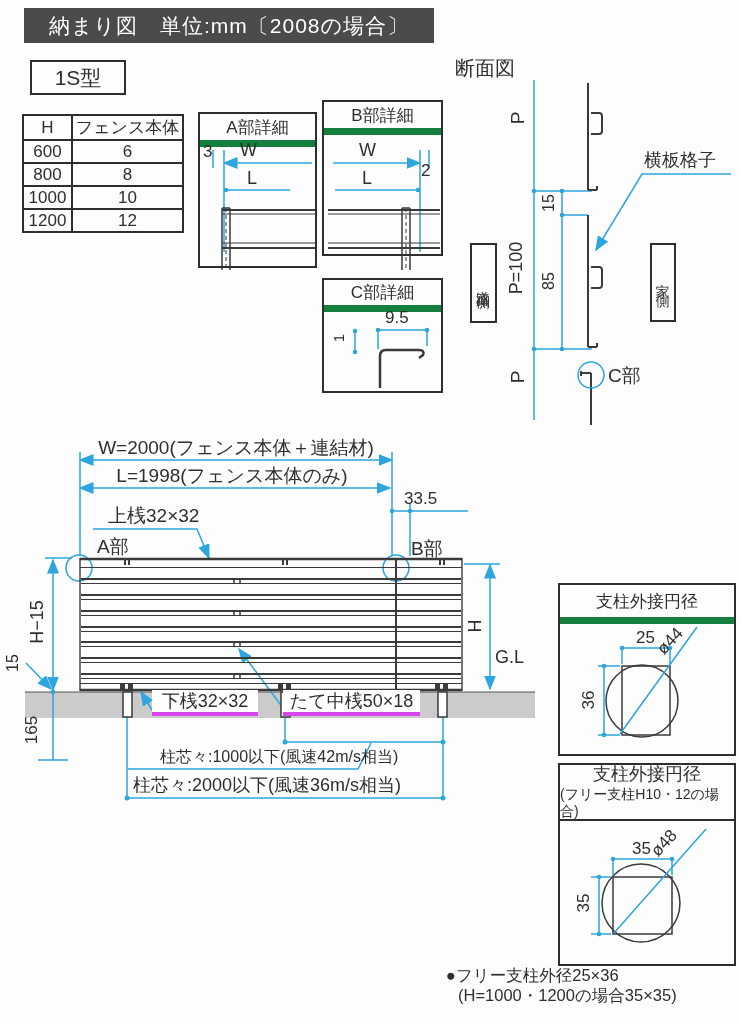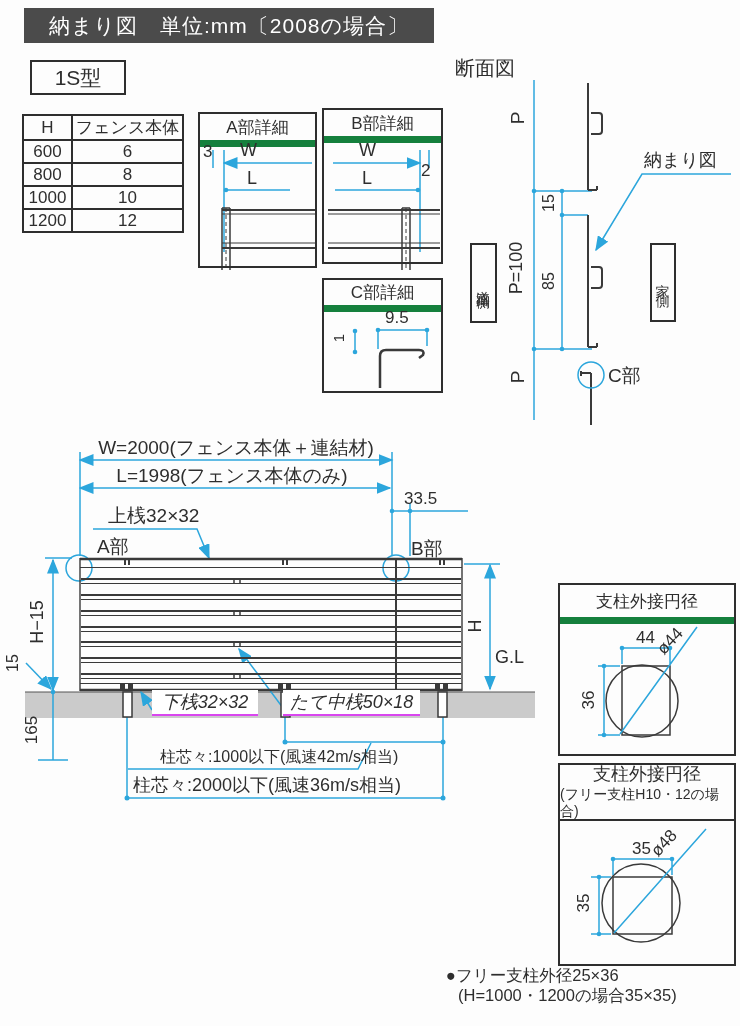--- a/index.html
+++ b/index.html
@@ -15,21 +15,21 @@
   .vtxt{writing-mode:vertical-rl;text-orientation:upright;line-height:1;}
   #hdr{position:absolute;left:24px;top:8px;width:410px;height:35px;background:#4b4b4b;color:#fff;
        display:flex;align-items:center;justify-content:center;font-size:21px;letter-spacing:1px;}
   #badge{position:absolute;left:30px;top:60px;width:96px;height:35px;border:2px solid #2e2e2e;box-sizing:border-box;
        display:flex;align-items:center;justify-content:center;font-size:21px;}
   table.spec{position:absolute;left:22px;top:114px;border-collapse:collapse;background:transparent;}
   table.spec td{border:2px solid #2e2e2e;text-align:center;padding:0;height:21px;font-size:17px;}
   table.spec td.c1{width:47px;}
   table.spec td.c2{width:109px;}
   td.h2{font-size:14px;}
-  .wlab{background:#fff;display:flex;align-items:center;justify-content:center;border-bottom:2px solid #d946ef;box-sizing:border-box;font-style:italic;}
+  .wlab{background:#fff;display:flex;align-items:center;justify-content:center;border-bottom:4px solid #d946ef;box-sizing:border-box;}
 </style>
 </head>
 <body>
 
 <div id="page">
 
 <svg id="linework" width="740" height="1026" viewBox="0 0 740 1026">
   <defs>
     <marker id="ar" markerWidth="10" markerHeight="8" refX="9" refY="4" orient="auto-start-reverse">
       <path d="M0,0 L10,4 L0,8 z" fill="#2CA6DC"></path>
@@ -214,40 +214,40 @@
   </tbody>
 </table>
 
 <div class="box" style="left:198px;top:112px;width:119px;height:156px;">
   <div class="boxhead" style="height:26px;font-size:17px;">A部詳細</div>
 </div>
 <div class="lbl" style="left:203px;top:143px;font-size:17px;">3</div>
 <div class="lbl" style="left:240px;top:141px;font-size:18px;">W</div>
 <div class="lbl" style="left:247px;top:169px;font-size:18px;">L</div>
 
-<div class="box" style="left:322px;top:108px;width:121px;height:156px;">
+<div class="box" style="left:322px;top:100px;width:121px;height:156px;">
   <div class="boxhead" style="height:26px;font-size:17px;">B部詳細</div>
 </div>
 <div class="lbl" style="left:359px;top:141px;font-size:18px;">W</div>
 <div class="lbl" style="left:362px;top:169px;font-size:18px;">L</div>
 <div class="lbl" style="left:421px;top:162px;font-size:17px;">2</div>
 
 <div class="box" style="left:322px;top:278px;width:121px;height:115px;">
   <div class="boxhead" style="height:25px;font-size:17px;">C部詳細</div>
 </div>
 <div class="lbl" style="left:385px;top:309px;font-size:17px;">9.5</div>
 <div class="rot" style="left:338px;top:338px;font-size:15px;">1</div>
 
 <div class="lbl" style="left:455px;top:58px;font-size:20px;">断面図</div>
 <div class="rot" style="left:517px;top:118px;font-size:19px;">P</div>
 <div class="rot" style="left:549px;top:203px;font-size:16px;">15</div>
 <div class="rot" style="left:516px;top:268px;font-size:18px;">P=100</div>
 <div class="rot" style="left:549px;top:281px;font-size:16px;">85</div>
 <div class="rot" style="left:517px;top:377px;font-size:19px;">P</div>
-<div class="lbl" style="left:644px;top:151px;font-size:18px;">納まり図</div>
+<div class="lbl" style="left:644px;top:151px;font-size:18px;">横板格子</div>
 <div class="vbox" style="left:470px;top:243px;width:27px;height:80px;">
   <span class="vtxt" style="font-size:14px;letter-spacing:2px;">道路側</span>
 </div>
 <div class="vbox" style="left:650px;top:243px;width:26px;height:79px;">
   <span class="vtxt" style="font-size:14px;letter-spacing:10px;">家側</span>
 </div>
 <div class="lbl" style="left:608px;top:366px;font-size:19px;">C部</div>
 
 <div class="lbl" style="left:236px;top:438px;font-size:19px;transform:translateX(-50%);">W=2000(フェンス本体＋連結材)</div>
 <div class="lbl" style="left:232px;top:466px;font-size:19px;transform:translateX(-50%);">L=1998(フェンス本体のみ)</div>
@@ -261,21 +261,21 @@
 <div class="rot" style="left:475px;top:626px;font-size:18px;">H</div>
 <div class="lbl" style="left:495px;top:648px;font-size:18px;">G.L</div>
 <div class="lbl wlab" style="left:152px;top:690px;width:106px;height:26px;font-size:18px;">下桟32×32</div>
 <div class="lbl wlab" style="left:283px;top:690px;width:137px;height:26px;font-size:18px;">たて中桟50×18</div>
 <div class="lbl" style="left:120px;top:749px;font-size:16px;margin-left:40px;">柱芯々:1000以下(風速42m/s相当)</div>
 <div class="lbl" style="left:133px;top:776px;font-size:18px;">柱芯々:2000以下(風速36m/s相当)</div>
 
 <div class="box" style="left:558px;top:583px;width:178px;height:173px;">
   <div class="boxhead" style="height:32px;font-size:17px;">支柱外接円径</div>
 </div>
-<div class="lbl" style="left:636px;top:629px;font-size:17px;">44</div>
+<div class="lbl" style="left:636px;top:629px;font-size:17px;">25</div>
 <div class="rot" style="left:588px;top:700px;font-size:17px;">36</div>
 <div class="rot45" style="left:670px;top:641px;font-size:17px;">ø44</div>
 
 <div class="box" style="left:558px;top:763px;width:178px;height:203px;">
   <div style="height:54px;border-bottom:2px solid #2e2e2e;display:flex;flex-direction:column;align-items:center;justify-content:center;">
     <div style="font-size:18px;line-height:1.2;">支柱外接円径</div>
     <div style="font-size:14px;line-height:1.2;">(フリー支柱H10・12の場合)</div>
   </div>
 </div>
 <div class="lbl" style="left:632px;top:840px;font-size:17px;">35</div>

